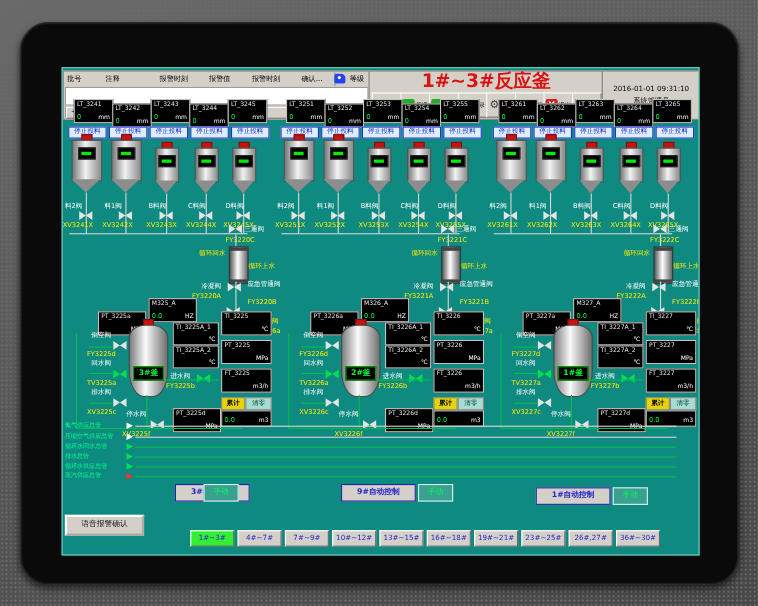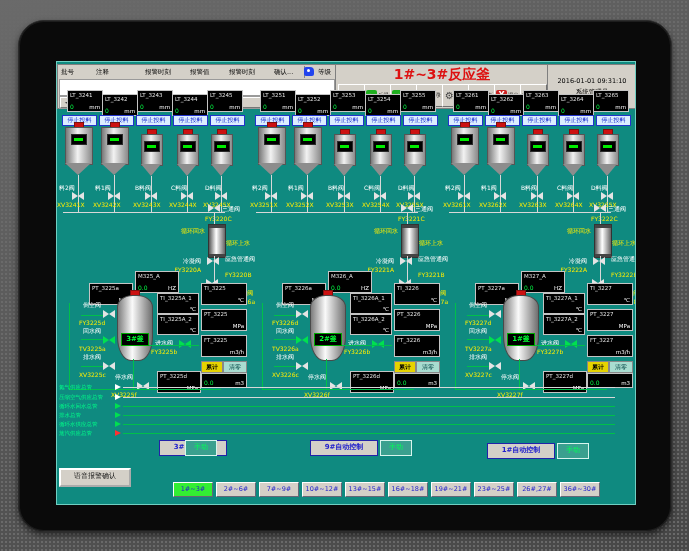--- a/index.html
+++ b/index.html
@@ -18,21 +18,21 @@
        border-right:1px solid #8a8a8a;background:#d4d0c8;padding-left:2px;overflow:hidden;white-space:nowrap}
   .hicon{position:absolute;width:10px;height:9px;background:#2244ee;border-radius:2px 4px 2px 2px}
   .hicon:after{content:"";position:absolute;left:3px;top:2px;width:3px;height:3px;background:#fff;border-radius:50%}
   .abody{position:absolute;left:1px;top:14px;width:274px;height:15px;background:#fff;border:1px solid #9a9a9a}
   .hscroll{position:absolute;left:1px;top:31px;width:274px;height:11px;background:#ece9e2;border:1px solid #9a9a9a}
   .sbbtn{position:absolute;top:0;width:11px;height:9px;background:#d4d0c8;border:1px solid;border-color:#fff #777 #777 #fff;
          font-size:5px;line-height:9px;text-align:center;color:#333}
   .sbthumb{position:absolute;left:40px;top:0;width:180px;height:9px;background:#d4d0c8;border:1px solid;border-color:#fff #777 #777 #fff}
   .toolbar{left:278px;top:2px;width:212px;height:43px;background:#d4d0c8;border:1px solid #7f7f7f}
   .ttl{position:absolute;left:0;top:1px;width:212px;height:16px;text-align:center;color:#dd1111;
-       font-size:14px;font-weight:bold;line-height:16px;white-space:nowrap}
+       font-size:17px;font-weight:bold;line-height:16px;white-space:nowrap}
   .tbtn{position:absolute;top:19px;height:21px;background:#d4d0c8;border:1px solid;border-color:#fff #6f6f6f #6f6f6f #fff;
         display:flex;align-items:center;justify-content:center;gap:1px;font-size:5.5px;color:#111;overflow:hidden}
   .ic{width:11px;height:11px;display:inline-block;position:relative;flex:none;text-align:center}
   .ic-back,.ic-forward{background:#1faf1f;border-radius:2px;color:#fff;font-size:8px;line-height:11px;font-weight:bold}
   .ic-switch{background:#cfe2f2;border:1px solid #4477aa;width:8px;height:8px}
   .ic-switch:after{content:"";position:absolute;right:-3px;bottom:-3px;width:6px;height:6px;background:#4477aa}
   .ic-login:before{content:"";position:absolute;left:3px;top:0;width:5px;height:5px;border-radius:50%;background:#7a4a2a}
   .ic-login:after{content:"";position:absolute;left:1px;top:6px;width:9px;height:5px;border-radius:3px 3px 0 0;background:#7a4a2a}
   .ic-settings{color:#444;font-size:10px;line-height:11px}
   .ic-refresh{color:#2255dd;font-weight:bold;font-size:10px;line-height:11px}
@@ -696,21 +696,21 @@
         <div class="gl abs" style="left: 2px; top: 368px; width: 58px; height: 7px;">蒸汽供应总管</div>
         <div class="abs" style="left: 58px; top: 368px; width: 0px; height: 0px; border-top: 3px solid transparent; border-bottom: 3px solid transparent; border-left: 6px solid rgb(255, 48, 48);"></div>
         <div class="pipe abs" style="left: 66px; top: 371px; width: 492px; height: 1px; background: rgb(0, 192, 74);"></div>
         <div class="autobtn abs" style="left: 58px; top: 378px; width: 66px; height: 14px; margin-left: 44px;">3#自动控制</div>
         <div class="manbtn abs" style="left: 128px; top: 378px; width: 30px; height: 14px;">手动</div>
         <div class="autobtn abs" style="left: 253px; top: 378px; width: 66px; height: 14px;">9#自动控制</div>
         <div class="manbtn abs" style="left: 323px; top: 378px; width: 30px; height: 14px;">手动</div>
         <div class="autobtn abs" style="left: 430px; top: 381px; width: 66px; height: 14px;">1#自动控制</div>
         <div class="manbtn abs" style="left: 500px; top: 381px; width: 30px; height: 14px;">手动</div>
         <div class="pgbtn abs active" style="left: 116px; top: 420px; width: 38px; height: 13px;">1#~3#</div>
-        <div class="pgbtn abs" style="left: 159px; top: 420px; width: 38px; height: 13px;">2#~6#</div>
+        <div class="pgbtn abs" style="left: 159px; top: 420px; width: 38px; height: 13px;">4#~7#</div>
         <div class="pgbtn abs" style="left: 202px; top: 420px; width: 38px; height: 13px;">7#~9#</div>
         <div class="pgbtn abs" style="left: 245px; top: 420px; width: 38px; height: 13px;">10#~12#</div>
         <div class="pgbtn abs" style="left: 288px; top: 420px; width: 38px; height: 13px;">13#~15#</div>
         <div class="pgbtn abs" style="left: 331px; top: 420px; width: 38px; height: 13px;">16#~18#</div>
         <div class="pgbtn abs" style="left: 374px; top: 420px; width: 38px; height: 13px;">19#~21#</div>
         <div class="pgbtn abs" style="left: 417px; top: 420px; width: 38px; height: 13px;">23#~25#</div>
         <div class="pgbtn abs" style="left: 460px; top: 420px; width: 38px; height: 13px;">26#,27#</div>
         <div class="pgbtn abs" style="left: 503px; top: 420px; width: 38px; height: 13px;">36#~30#</div>
       </div>
   </div>

